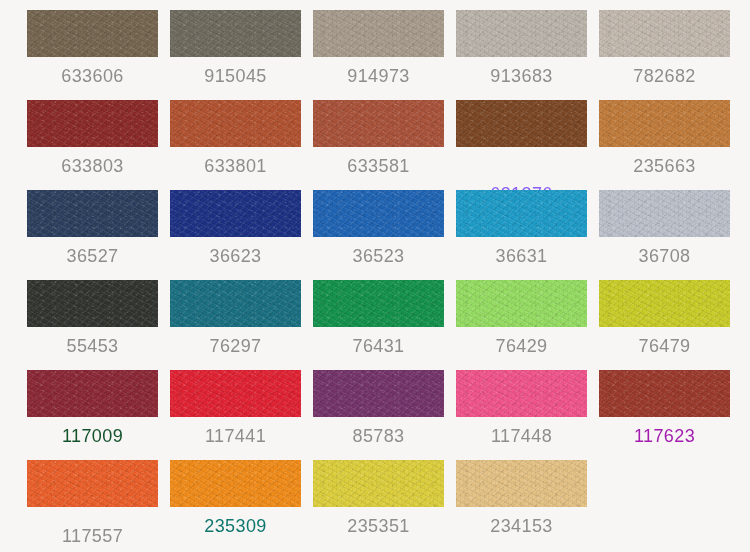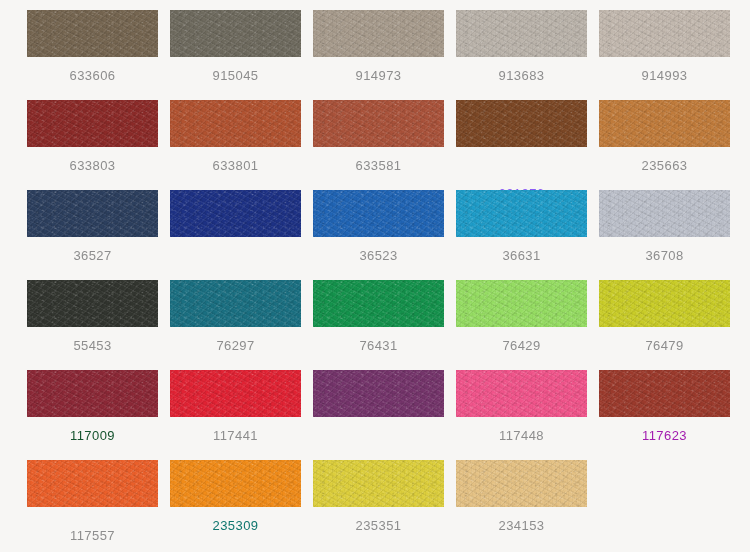--- a/index.html
+++ b/index.html
@@ -75,21 +75,21 @@
       repeating-linear-gradient(88deg, rgba(0,0,0,0.03) 0 1px, rgba(255,255,255,0) 1px 4px);
     pointer-events: none;
   }
 
   .swatch-label {
     position: absolute;
     left: 0;
     top: 57px;
     width: 131px;
     text-align: center;
-    font-size: 13px;
+    font-size: 18px;
     color: #8d8d8d;
     letter-spacing: 0.4px;
     line-height: 18px;
     white-space: nowrap;
   }
 </style>
 </head>
 <body>
 
 <div id="swatch-grid" style="background: rgb(247, 246, 244);">
@@ -104,21 +104,21 @@
     <div class="swatch-cell">
       <div class="swatch-chip" style="background-color: rgb(167, 155, 140);"></div>
       <div class="swatch-label" style="color: rgb(141, 141, 141);">914973</div>
     </div>
     <div class="swatch-cell">
       <div class="swatch-chip" style="background-color: rgb(186, 179, 170);"></div>
       <div class="swatch-label" style="color: rgb(141, 141, 141);">913683</div>
     </div>
     <div class="swatch-cell">
       <div class="swatch-chip" style="background-color: rgb(194, 184, 174);"></div>
-      <div class="swatch-label" style="color: rgb(141, 141, 141);">914993</div>
+      <div class="swatch-label" style="color: rgb(141, 141, 141);">782682</div>
     </div>
     <div class="swatch-cell">
       <div class="swatch-chip" style="background-color: rgb(139, 42, 40);"></div>
       <div class="swatch-label" style="color: rgb(141, 141, 141);">633803</div>
     </div>
     <div class="swatch-cell">
       <div class="swatch-chip" style="background-color: rgb(177, 82, 48);"></div>
       <div class="swatch-label" style="color: rgb(141, 141, 141);">633801</div>
     </div>
     <div class="swatch-cell">
@@ -132,20 +132,21 @@
     <div class="swatch-cell">
       <div class="swatch-chip" style="background-color: rgb(192, 123, 59);"></div>
       <div class="swatch-label" style="color: rgb(141, 141, 141);">235663</div>
     </div>
     <div class="swatch-cell">
       <div class="swatch-chip" style="background-color: rgb(44, 63, 94);"></div>
       <div class="swatch-label" style="color: rgb(141, 141, 141);">36527</div>
     </div>
     <div class="swatch-cell">
       <div class="swatch-chip" style="background-color: rgb(29, 49, 132);"></div>
+      <div class="swatch-label" style="color: rgb(141, 141, 141);">36623</div>
     </div>
     <div class="swatch-cell">
       <div class="swatch-chip" style="background-color: rgb(32, 100, 180);"></div>
       <div class="swatch-label" style="color: rgb(141, 141, 141);">36523</div>
     </div>
     <div class="swatch-cell">
       <div class="swatch-chip" style="background-color: rgb(30, 156, 200);"></div>
       <div class="swatch-label" style="color: rgb(141, 141, 141);">36631</div>
     </div>
     <div class="swatch-cell">
@@ -175,20 +176,21 @@
     <div class="swatch-cell">
       <div class="swatch-chip" style="background-color: rgb(139, 40, 54);"></div>
       <div class="swatch-label" style="color: #14532d;">117009</div>
     </div>
     <div class="swatch-cell">
       <div class="swatch-chip" style="background-color: rgb(224, 34, 51);"></div>
       <div class="swatch-label" style="color: rgb(141, 141, 141);">117441</div>
     </div>
     <div class="swatch-cell">
       <div class="swatch-chip" style="background-color: rgb(116, 52, 106);"></div>
+      <div class="swatch-label" style="color: rgb(141, 141, 141);">85783</div>
     </div>
     <div class="swatch-cell">
       <div class="swatch-chip" style="background-color: rgb(240, 84, 138);"></div>
       <div class="swatch-label" style="color: rgb(141, 141, 141);">117448</div>
     </div>
     <div class="swatch-cell">
       <div class="swatch-chip" style="background-color: rgb(155, 58, 44);"></div>
       <div class="swatch-label" style="color: #a21caf;">117623</div>
     </div>
     <div class="swatch-cell">

